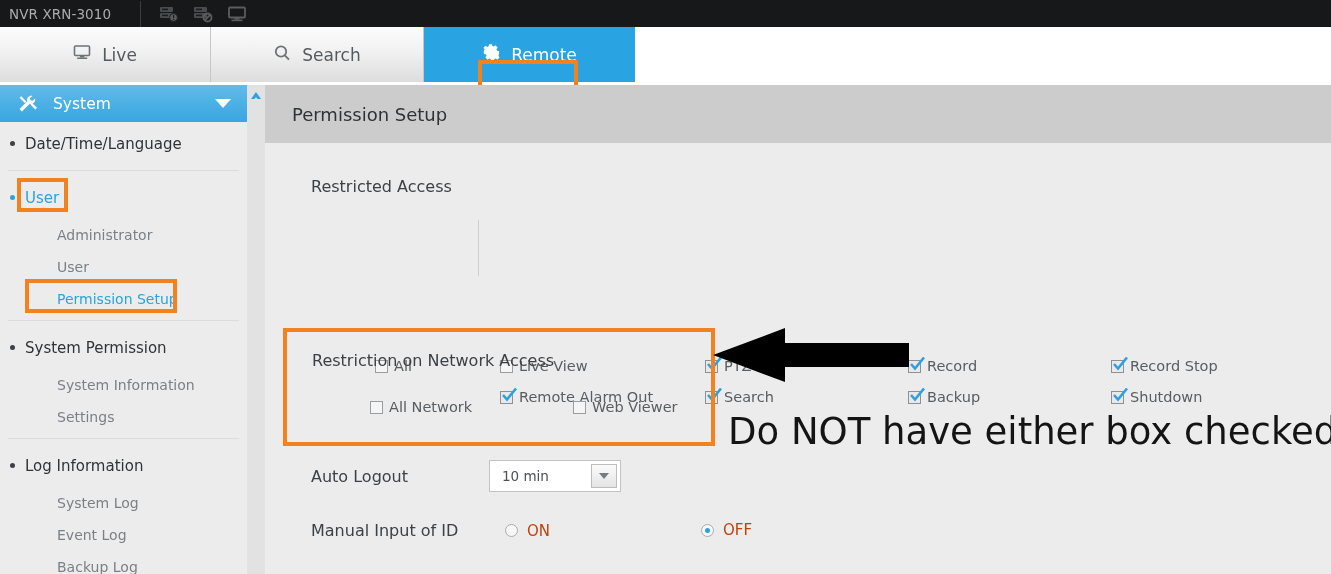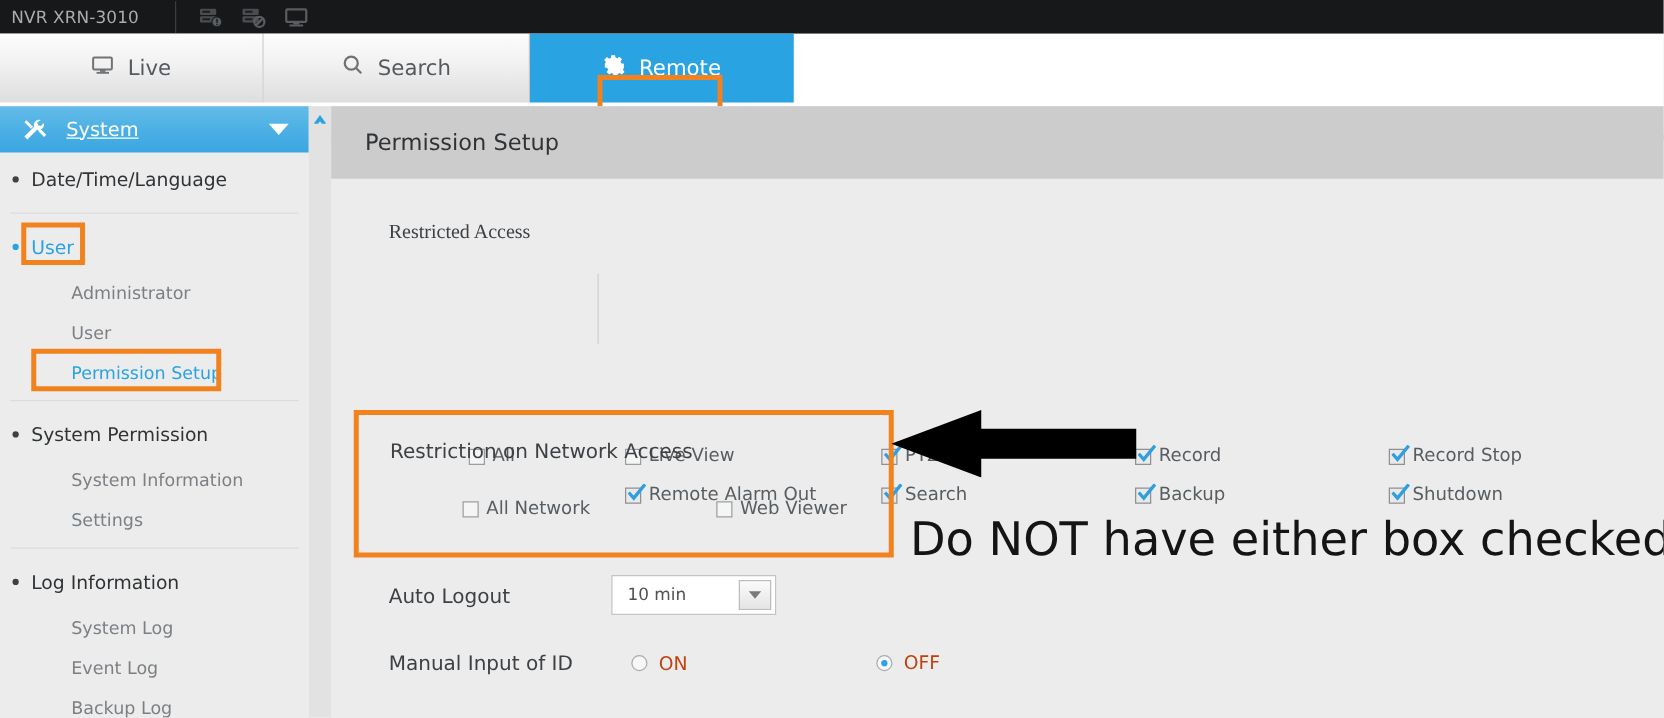--- a/index.html
+++ b/index.html
@@ -64,21 +64,21 @@
   .sidebar {
     position: absolute; left: 0; top: 85px; width: 247px; height: 489px;
     background: #ececec;
   }
   .sidebar-head {
     height: 37px; width: 247px;
     background: linear-gradient(to bottom, #63bbe8 0%, #4aafe4 55%, #3aa6e0 100%);
     display: flex; align-items: center; color: #ffffff; font-size: 15.5px;
   }
   .sidebar-head-ico { width: 26px; margin-left: 17px; display:flex; align-items:center; }
-  .sidebar-head-label { margin-left: 10px; text-decoration: underline; }
+  .sidebar-head-label { margin-left: 10px; }
   .chev-down {
     margin-left: auto; margin-right: 16px;
     width: 0; height: 0;
     border-left: 8px solid transparent; border-right: 8px solid transparent;
     border-top: 9px solid #ffffff;
   }
   .sb-group {
     display: flex; align-items: center; height: 43px; padding-left: 10px;
     font-size: 15px; color: #303336;
   }
@@ -123,21 +123,21 @@
     position: absolute; left: 265px; top: 85px; width: 1066px; height: 489px;
     background: #ececec;
   }
   .page-head {
     height: 58px; background: #cccccc;
     display: flex; align-items: center; padding-left: 27px;
     font-size: 18px; color: #303336;
   }
 
   .section-title {
-    font-size: 16px; color: #3d4145; margin: 34px 0 0 46px; font-family: Liberation Serif, serif;
+    font-size: 16px; color: #3d4145; margin: 34px 0 0 46px;
   }
 
   .cbgrid {
     position: relative; margin: 22px 0 0 0; padding-left: 46px;
   }
   .cb-divider {
     position: absolute; left: 213px; top: 2px; width: 1px; height: 56px;
     background: #cfcfcf;
   }
   .cb {

